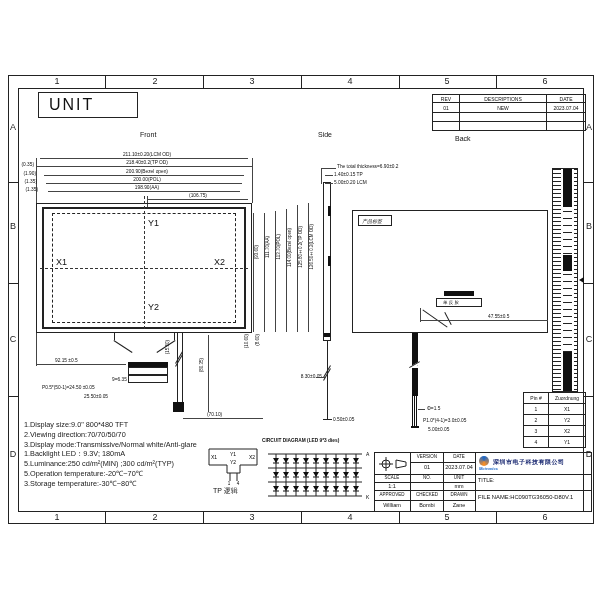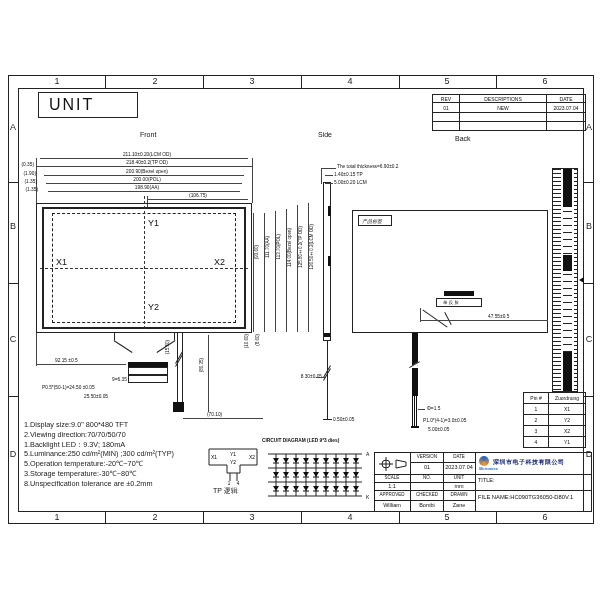--- a/index.html
+++ b/index.html
@@ -258,25 +258,25 @@
     <tr>
           <td>4</td>
           <td>Y1</td>
         </tr>
   </tbody>
     </table>
 
   <div style="position:absolute;left:24px;top:420px;">
     <div class="spec">1.Display size:9.0" 800*480  TFT</div>
     <div class="spec">2.Viewing direction:70/70/50/70</div>
+    <div class="spec">3.Display mode:Transmissive/Normal white/Anti-glare</div>
     <div class="spec">1.Backlight LED：9.3V; 180mA</div>
     <div class="spec">5.Luminance:250 cd/m²(MIN) ;300 cd/m²(TYP)</div>
     <div class="spec">5.Operation temperature:-20℃~70℃</div>
     <div class="spec">3.Storage temperature:-30℃~80℃</div>
-    <div class="spec">8.Unspecification tolerance are ±0.2mm</div>
   </div>
 
   <svg style="position:absolute;left:206px;top:443px;" width="54" height="42" viewBox="0 0 54 42">
     <path d="M3,6 H51 V22 H34 V30 H21 V22 H3 Z" fill="none" stroke="#222" stroke-width="1"></path>
     <line x1="24" y1="30" x2="24" y2="38" stroke="#222" stroke-width="1"></line>
     <line x1="31" y1="30" x2="31" y2="38" stroke="#222" stroke-width="1"></line>
     <text x="27" y="13" font-size="5" text-anchor="middle">Y1</text>
     <text x="5" y="16" font-size="5">X1</text>
     <text x="49" y="16" font-size="5" text-anchor="end">X2</text>
     <text x="27" y="21" font-size="5" text-anchor="middle">Y2</text>

